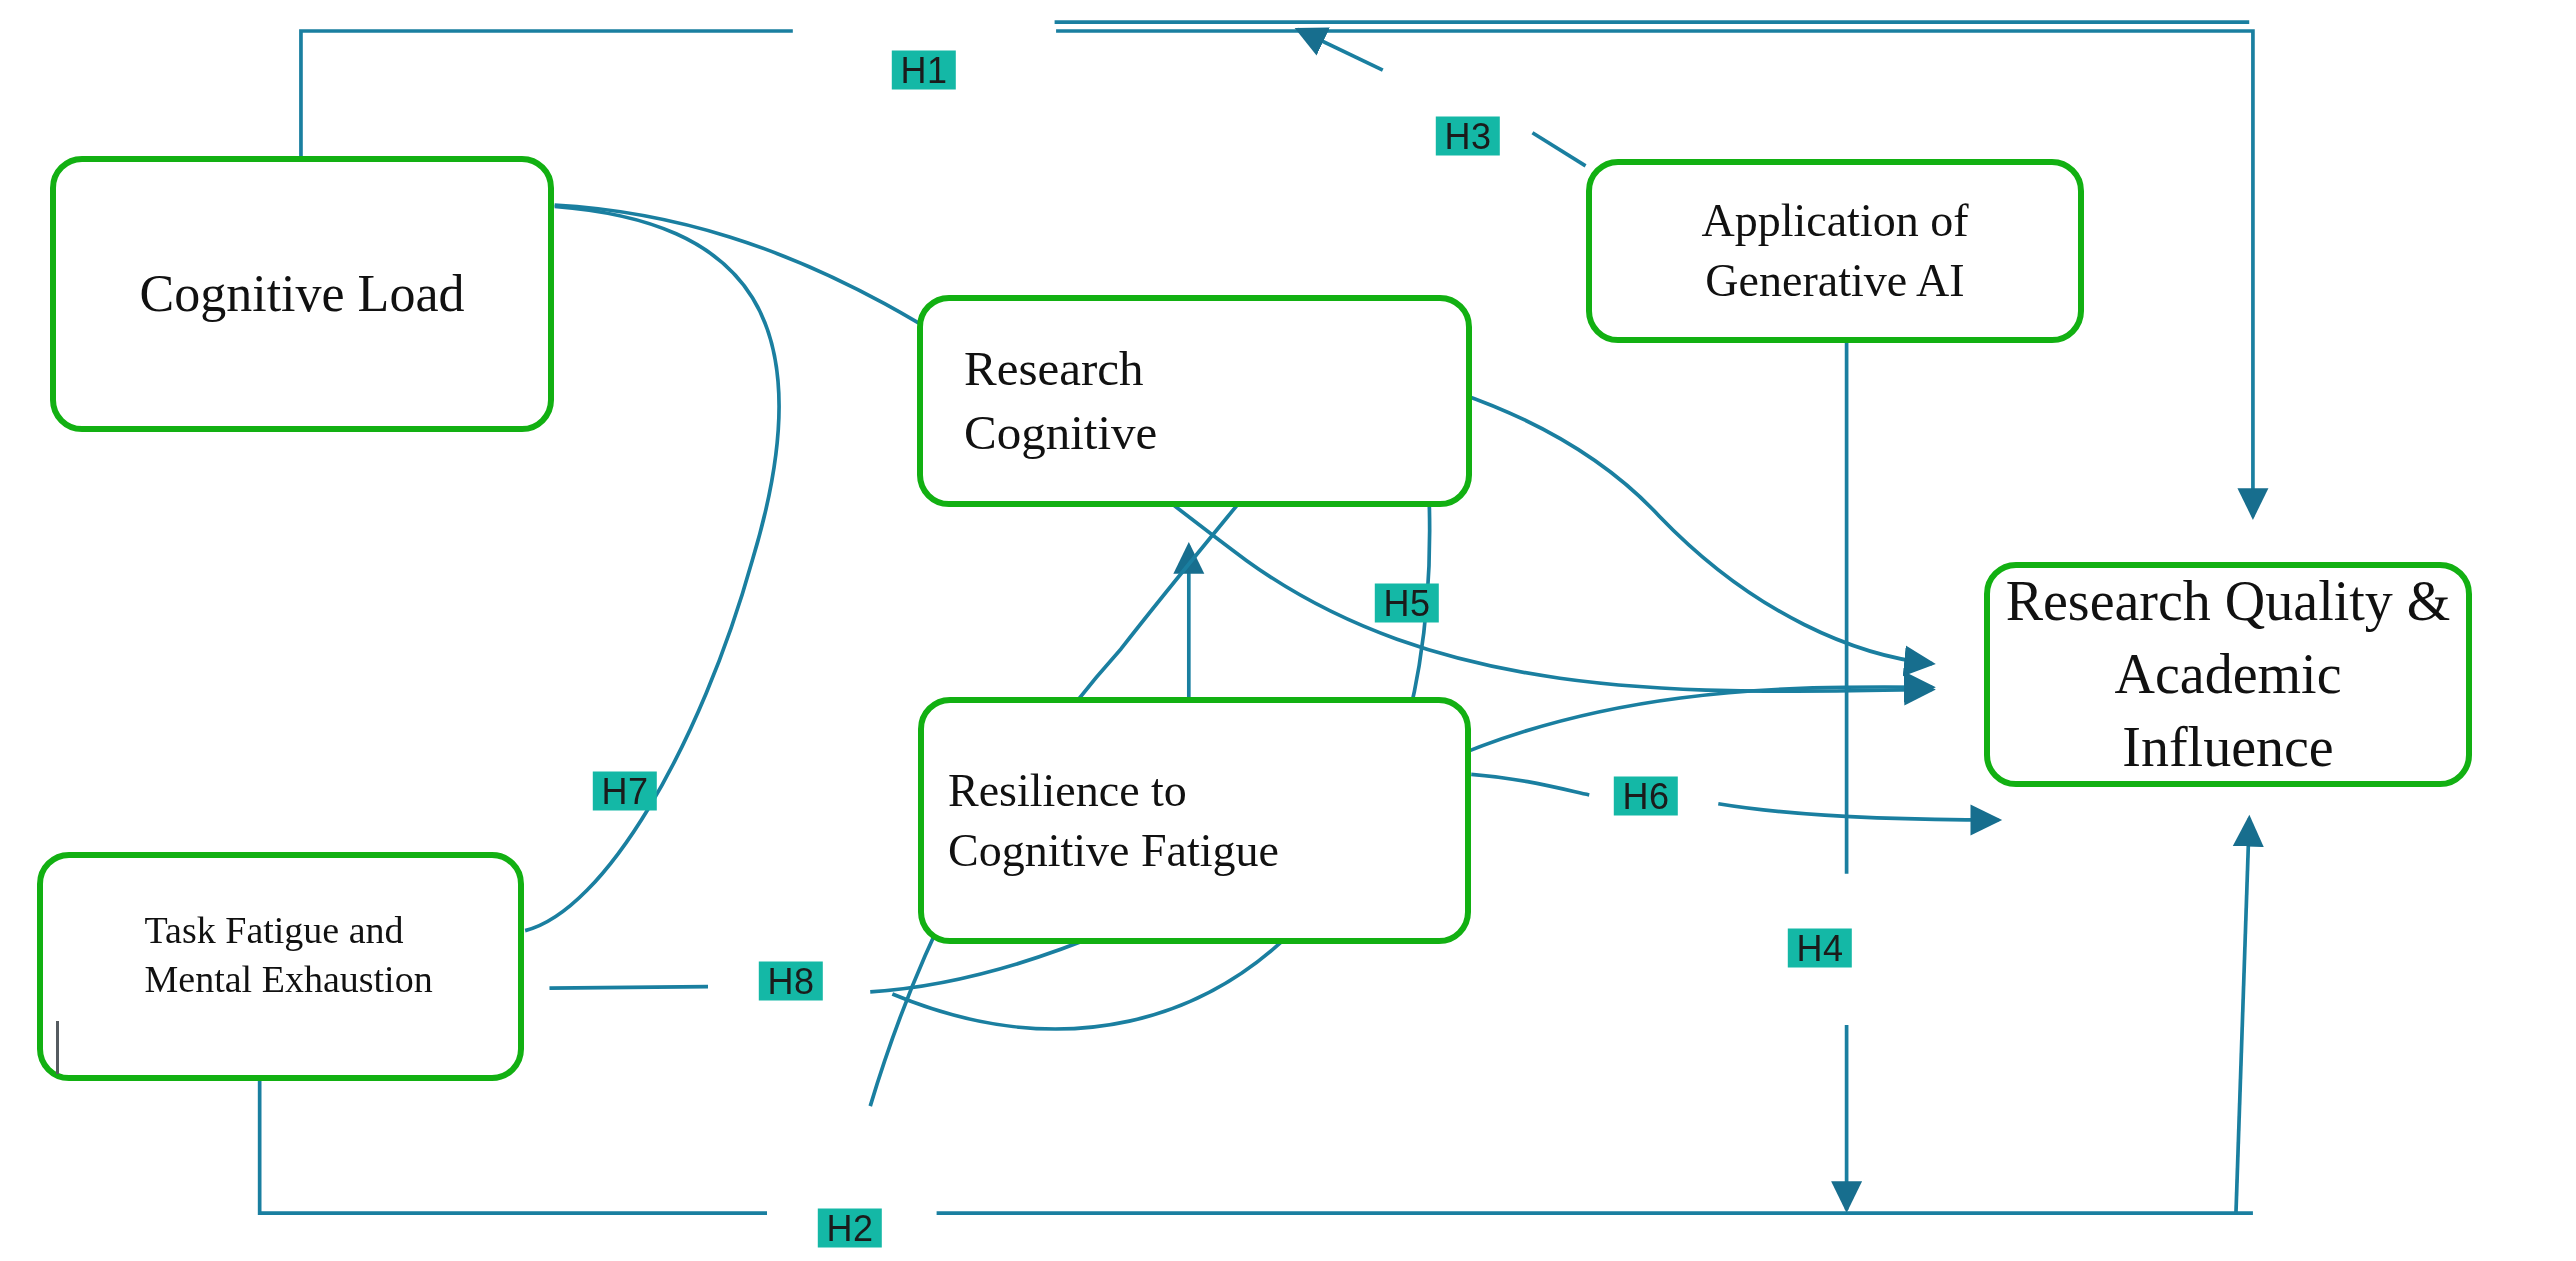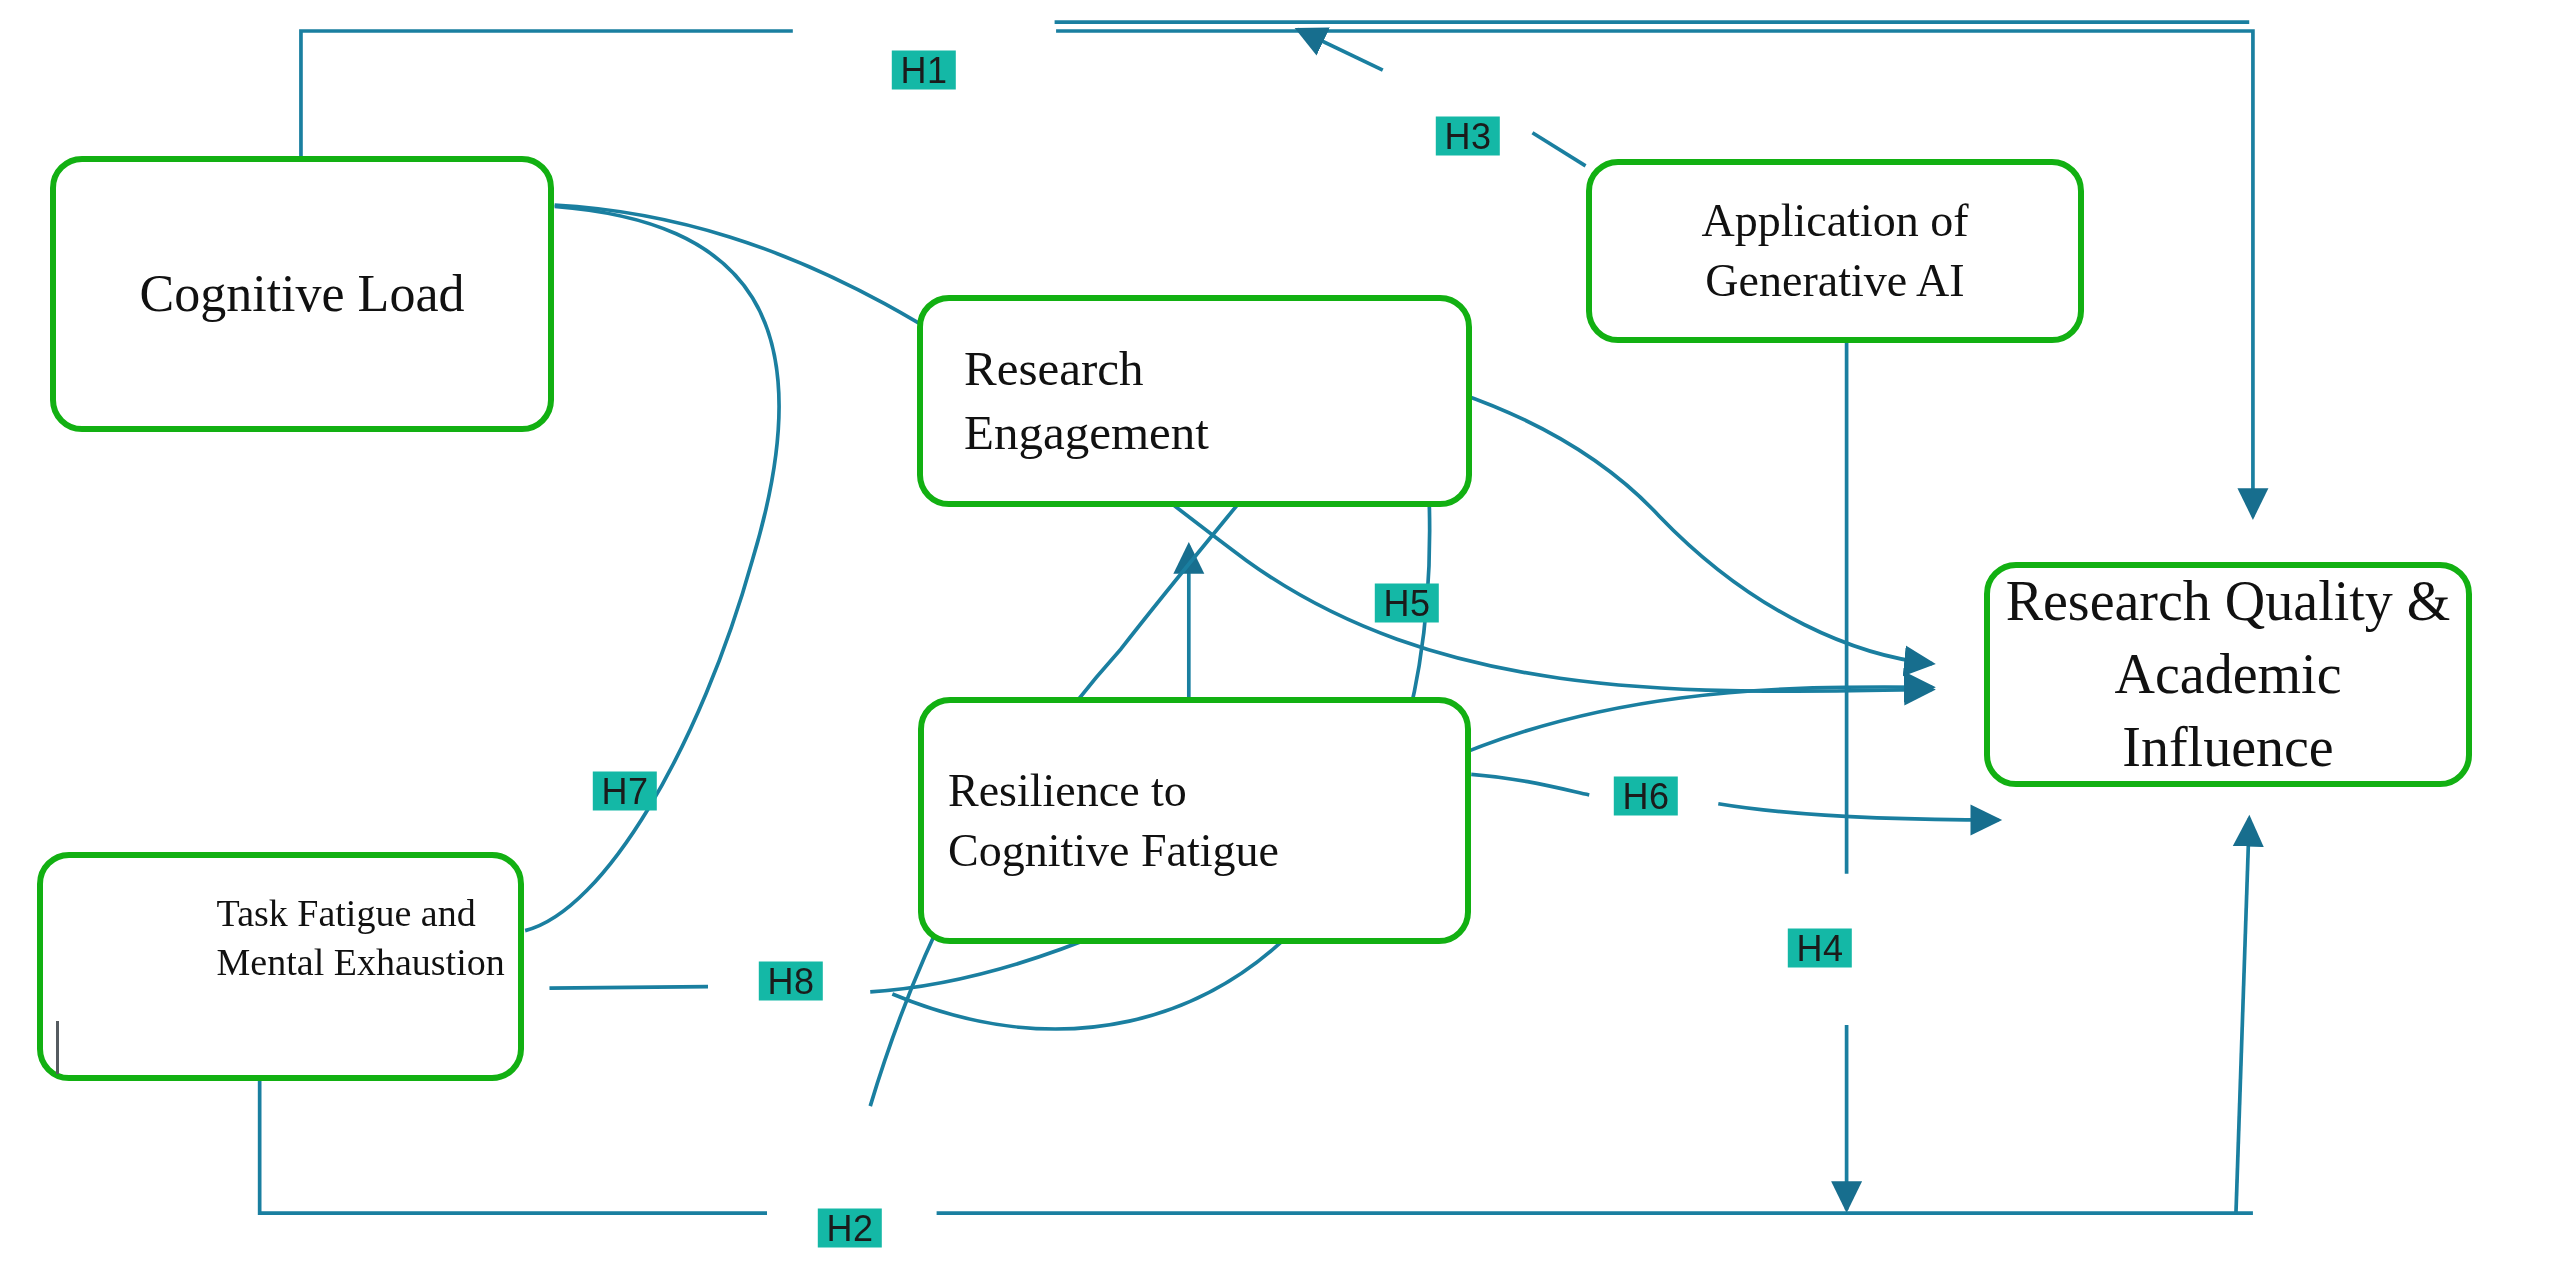--- a/index.html
+++ b/index.html
@@ -100,34 +100,34 @@
       <path d="M 3032 1645 L 3050 1110" stroke-width="5" marker-end="url(#ah)"></path>
     </g>
   </svg>
 
   <div class="node" id="n-cognitive-load" style="left:50px;top:156px;width:504px;height:276px;font-size:52px;">
     <span class="txt">Cognitive Load</span>
   </div>
 
   <div class="node" id="n-research-engagement" style="left:917px;top:295px;width:555px;height:212px;font-size:49px;justify-content:flex-start;text-align:left;">
     <span class="txt" style="padding-left:41px;">Research
-Engagement</span>
+Cognitive</span>
   </div>
 
   <div class="node" id="n-application-genai" style="left:1586px;top:159px;width:498px;height:184px;font-size:46px;">
     <span class="txt">Application of
 Generative AI</span>
   </div>
 
   <div class="node" id="n-resilience-fatigue" style="left:918px;top:697px;width:553px;height:247px;font-size:46px;justify-content:flex-start;text-align:left;">
     <span class="txt" style="padding-left:24px;">Resilience to
 Cognitive Fatigue</span>
   </div>
 
-  <div class="node" id="n-task-fatigue" style="left:37px;top:852px;width:487px;height:229px;font-size:38px;justify-content:flex-end;text-align:left;align-items:flex-start;padding-top:31px;">
+  <div class="node" id="n-task-fatigue" style="left:37px;top:852px;width:487px;height:229px;font-size:38px;justify-content:center;text-align:left;align-items:flex-start;padding-top:48px;">
     <span class="txt" style="padding-left:29.5px;">Task Fatigue and
 Mental Exhaustion</span>
   </div>
 
   <div class="node" id="n-research-quality" style="left:1984px;top:562px;width:488px;height:225px;font-size:56px;">
     <span class="txt">Research Quality &amp;
 Academic Influence</span>
   </div>
 
   <div id="caret" style="left:56px;top:1021px;"></div>

